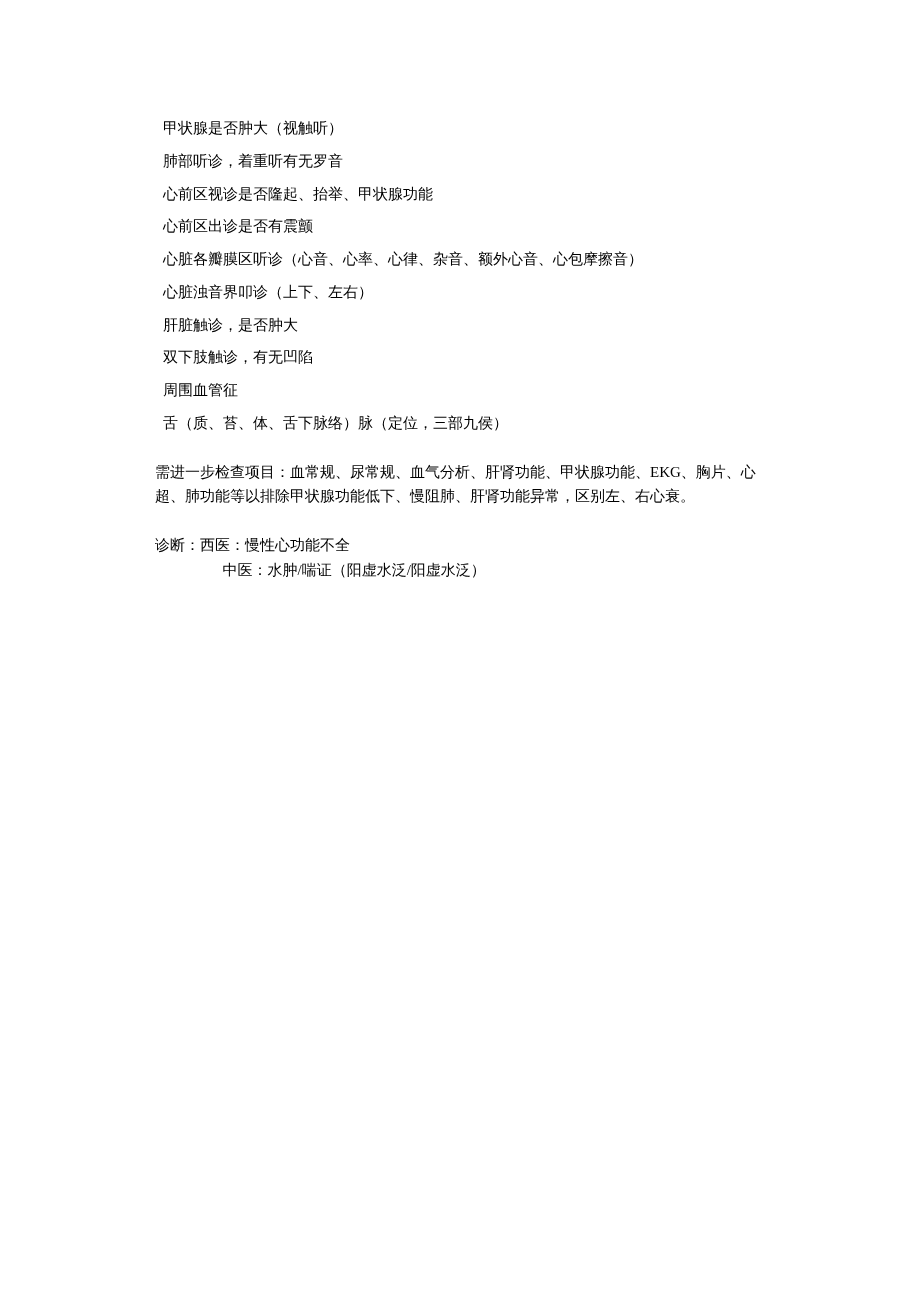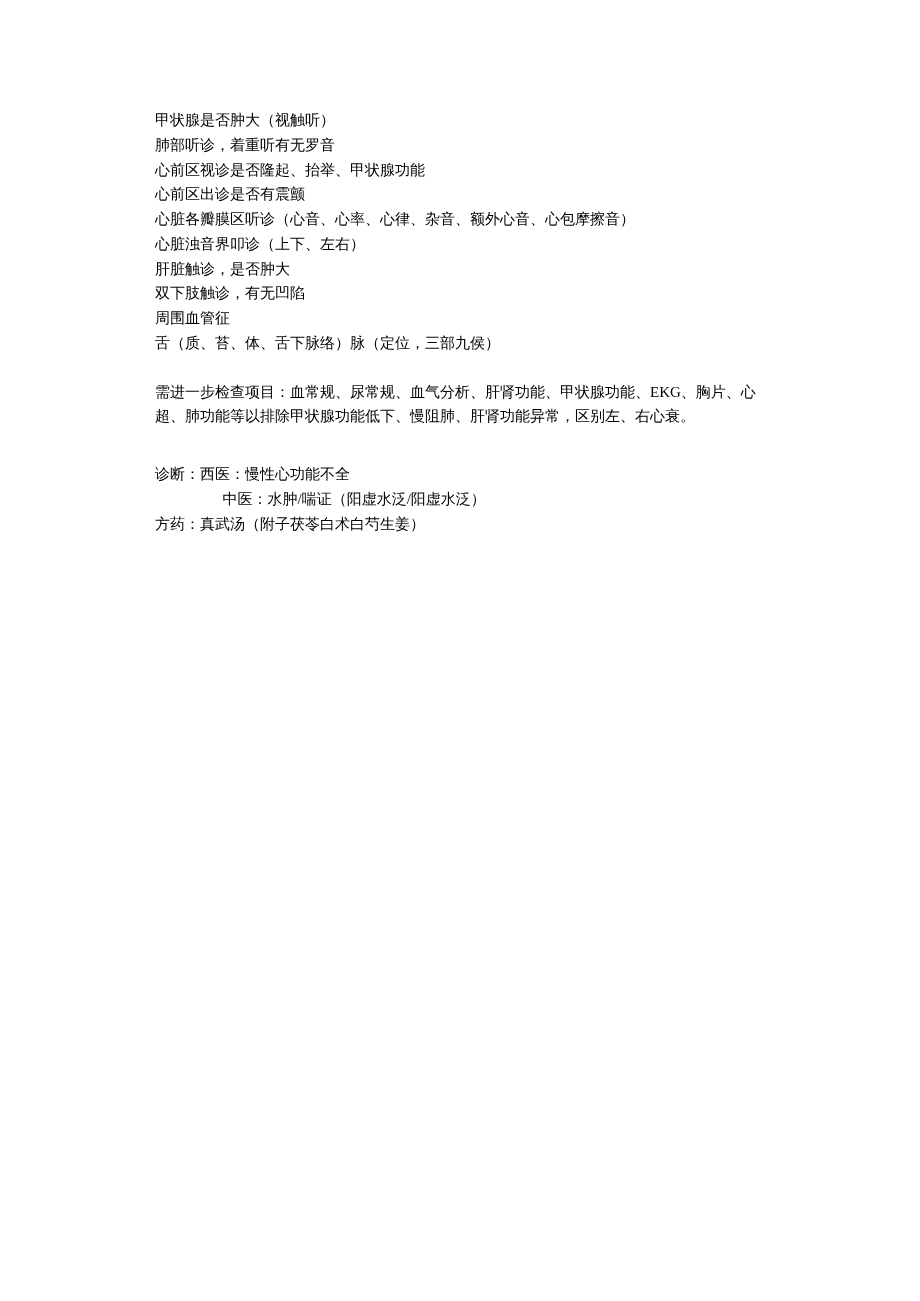--- a/index.html
+++ b/index.html
@@ -14,24 +14,24 @@
       font-family: "SimSun", "宋体", serif;
       font-size: 15px;
       color: #000000;
       line-height: 1.65;
       padding: 108px 155px 0 155px;
     }
     .exam-list {
       margin-bottom: 24px;
     }
     .exam-list p {
-      margin: 0;
+      margin: 8px;
     }
     .further-tests {
-      margin-bottom: 33px;
+      margin-bottom: 24px;
       font-family: Liberation Serif, serif;
     }
     .diagnosis-section p {
       margin: 0;
     }
     .indent {
       padding-left: 4.5em;
     }
   </style>
 </head>
@@ -50,14 +50,13 @@
   <p>舌（质、苔、体、舌下脉络）脉（定位，三部九侯）</p>
 </div>
 
 <div class="further-tests">
   <p>需进一步检查项目：血常规、尿常规、血气分析、肝肾功能、甲状腺功能、EKG、胸片、心超、肺功能等以排除甲状腺功能低下、慢阻肺、肝肾功能异常，区别左、右心衰。</p>
 </div>
 
 <div class="diagnosis-section">
   <p>诊断：西医：慢性心功能不全</p>
   <p class="indent">中医：水肿/喘证（阳虚水泛/阳虚水泛）</p>
-  <p>方药：真武汤（附子茯苓白术白芍生姜）</p>
 </div>
 
 </body></html>

